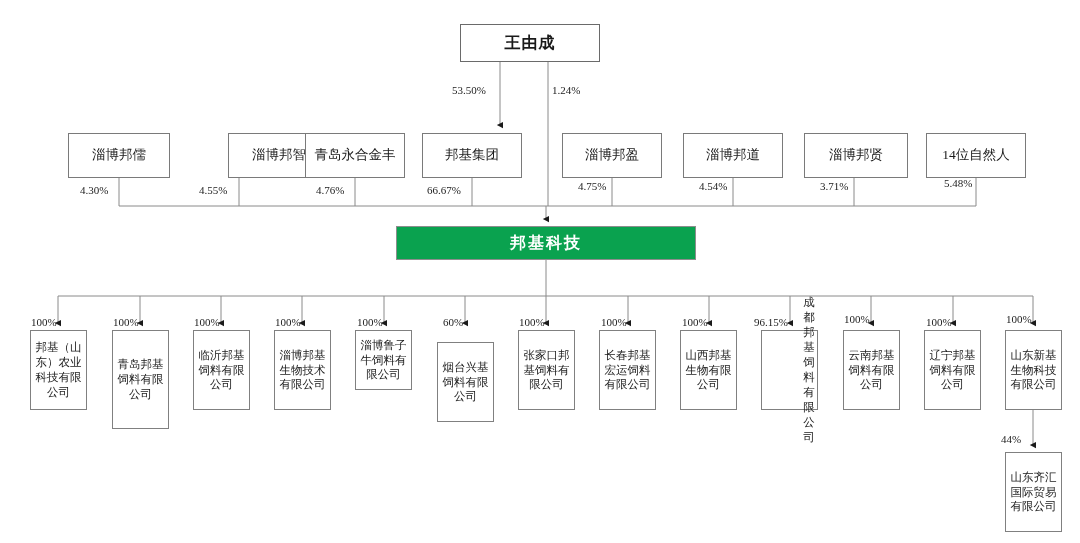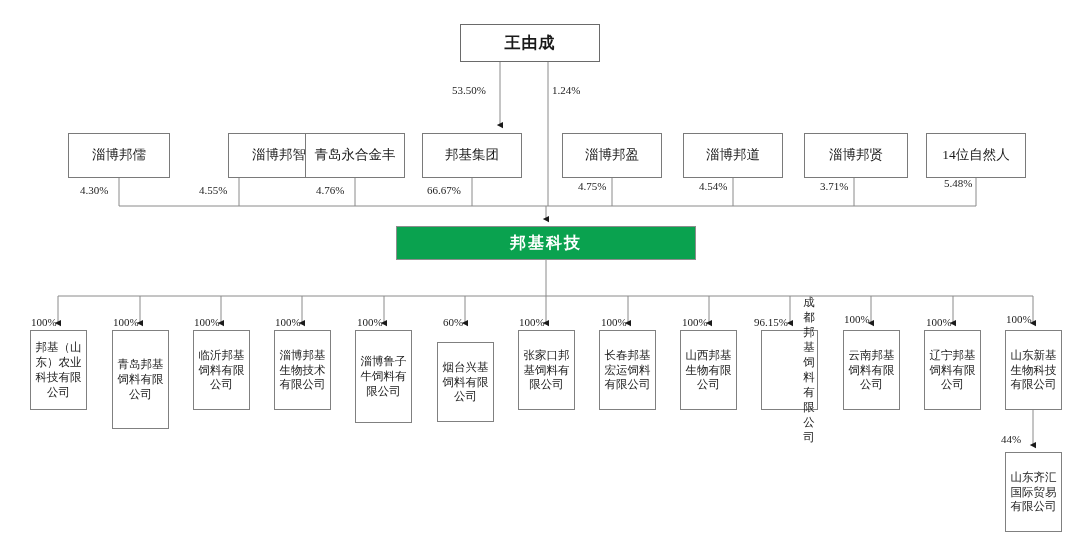--- a/index.html
+++ b/index.html
@@ -184,21 +184,21 @@
   </div>
   <div class="node node-sub" style="left:112px; top:330px; width:57px; height:99px;">
     <span>青岛邦基饲料有限公司</span>
   </div>
   <div class="node node-sub" style="left:193px; top:330px; width:57px; height:80px;">
     <span>临沂邦基饲料有限公司</span>
   </div>
   <div class="node node-sub" style="left:274px; top:330px; width:57px; height:80px;">
     <span>淄博邦基生物技术有限公司</span>
   </div>
-  <div class="node node-sub" style="left:355px; top:330px; width:57px; height:93px;">
+  <div class="node node-sub" style="left:355px; top:330px; width:57px; height:60px;">
     <span>淄博鲁子牛饲料有限公司</span>
   </div>
   <div class="node node-sub" style="left:437px; top:330px; width:57px; height:80px;margin-top:12px;">
     <span>烟台兴基饲料有限公司</span>
   </div>
   <div class="node node-sub" style="left:518px; top:330px; width:57px; height:80px;">
     <span>张家口邦基饲料有限公司</span>
   </div>
   <div class="node node-sub" style="left:599px; top:330px; width:57px; height:80px;">
     <span>长春邦基宏运饲料有限公司</span>

